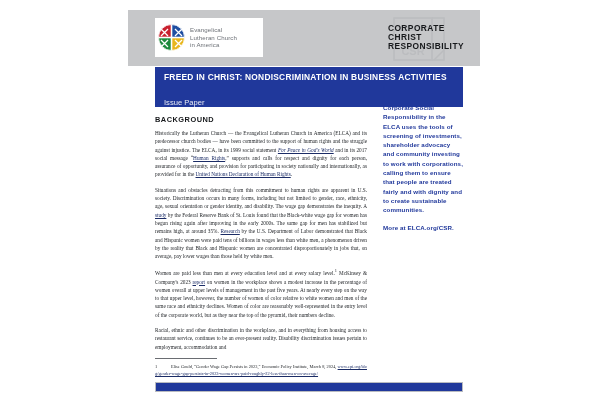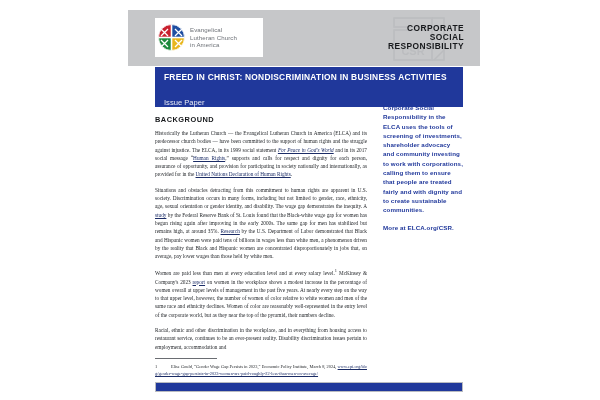--- a/index.html
+++ b/index.html
@@ -68,21 +68,20 @@
     right: 32px;
     top: 5px;
     width: 58px;
     height: 50px;
     opacity: 0.5;
   }
   .csr-title {
     position: absolute;
     right: 16px;
     top: 14px;
-    text-align: right;
     font-size: 8.4px;
     line-height: 9.2px;
     font-weight: bold;
     letter-spacing: 0.45px;
     color: #16181b;
   }
   .csr-title div { white-space: nowrap; }
 
   
   .title-bar {
@@ -247,21 +246,21 @@
           <rect x="4" y="15" width="38" height="30"></rect>
           <path d="M42 3 L54 3 L54 45 L42 45"></path>
           <path d="M44 45 L54 35"></path>
         </g>
         <text x="23" y="40" font-family="Liberation Sans, sans-serif" font-size="11" font-weight="bold" fill="#b1b3b6" text-anchor="middle">CSR</text>
       </svg>
     </span>
 
     <div class="csr-title">
       <div>CORPORATE</div>
-      <div>SOCIAL</div>
+      <div>CHRIST</div>
       <div>RESPONSIBILITY</div>
     </div>
   </div>
 
   <div class="title-bar">
     <div class="t-main">FREED IN CHRIST: NONDISCRIMINATION IN BUSINESS ACTIVITIES</div>
     <div class="t-sub">Issue Paper</div>
   </div>
 
   <div class="content">

